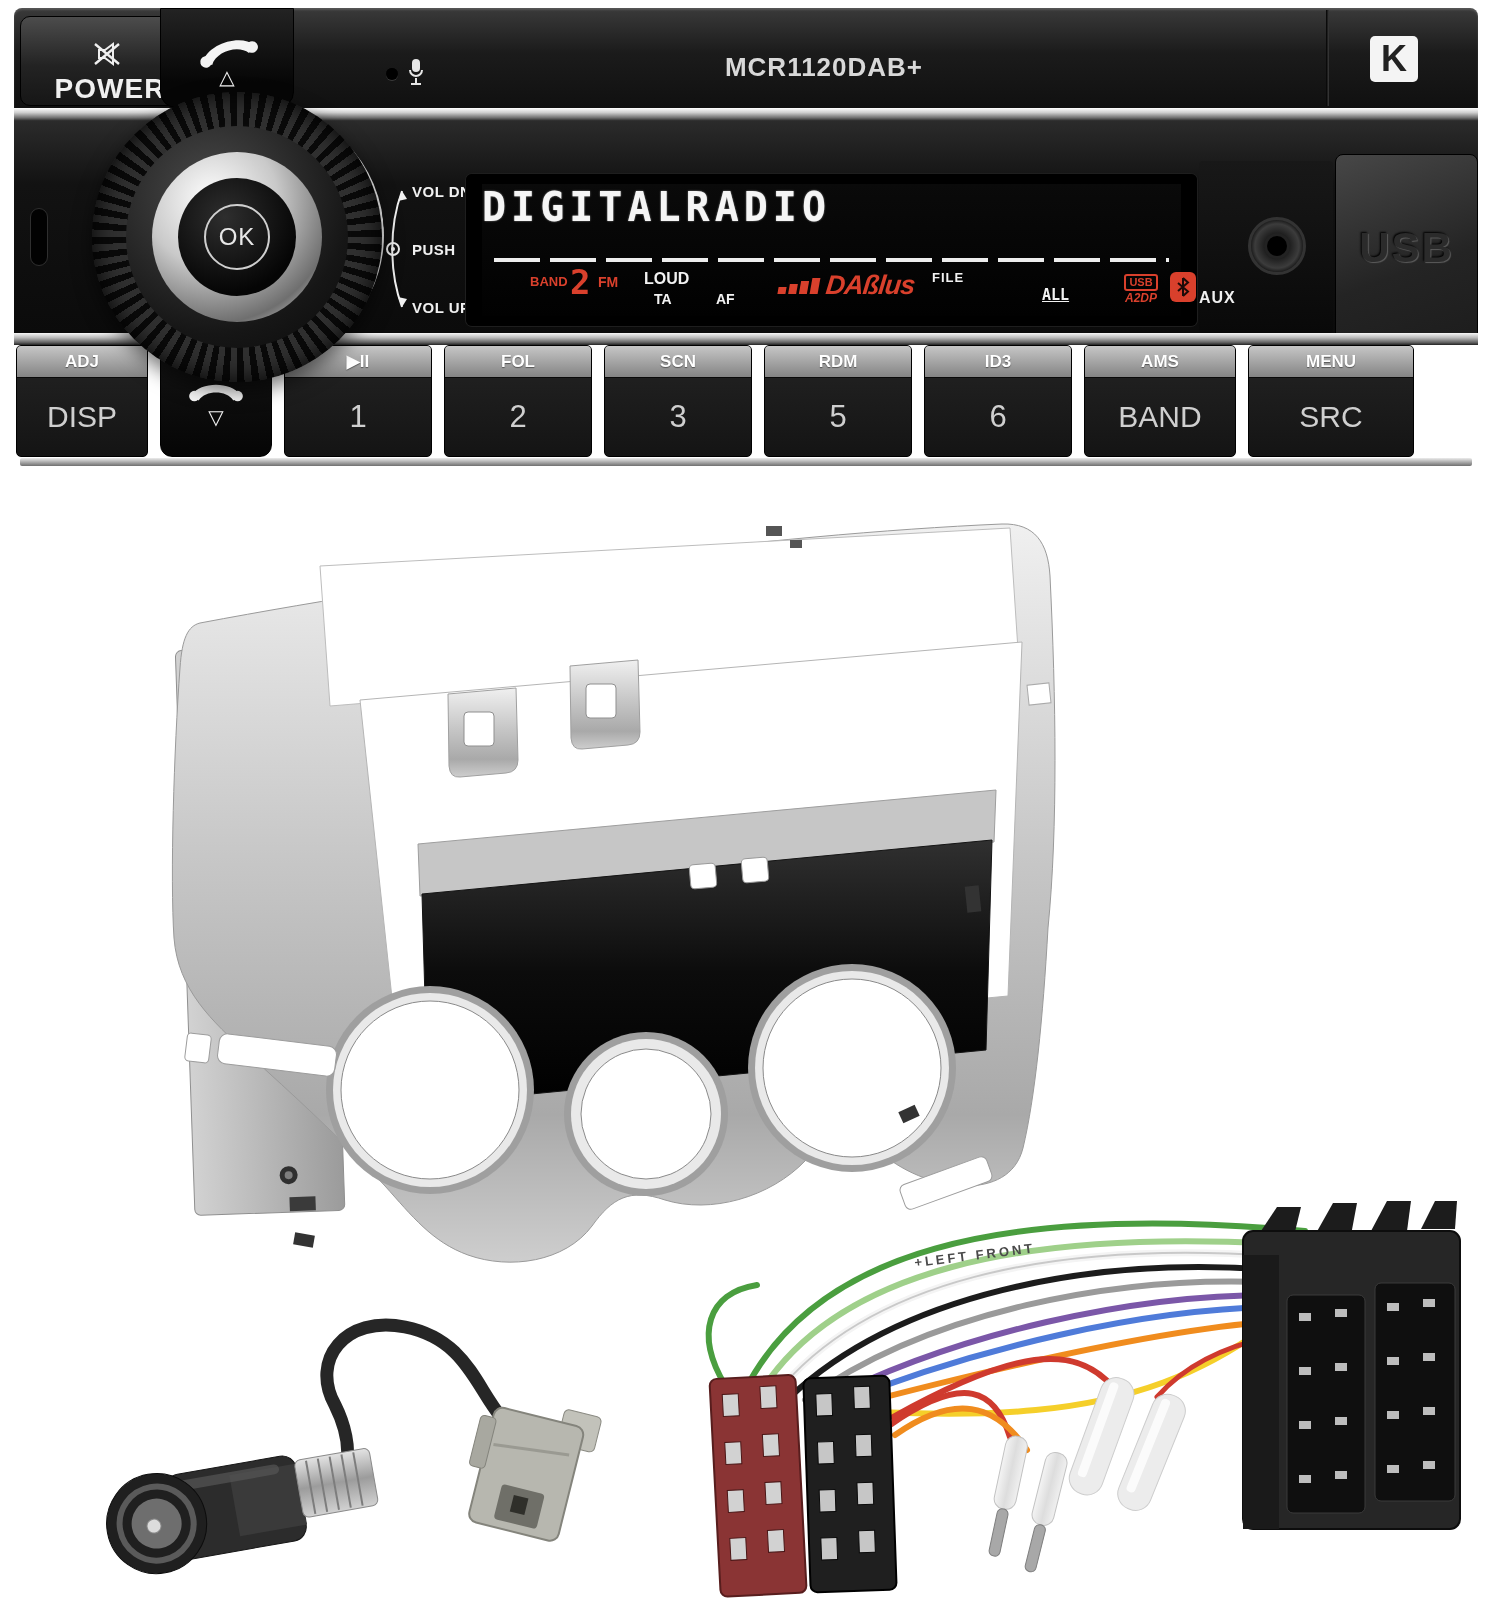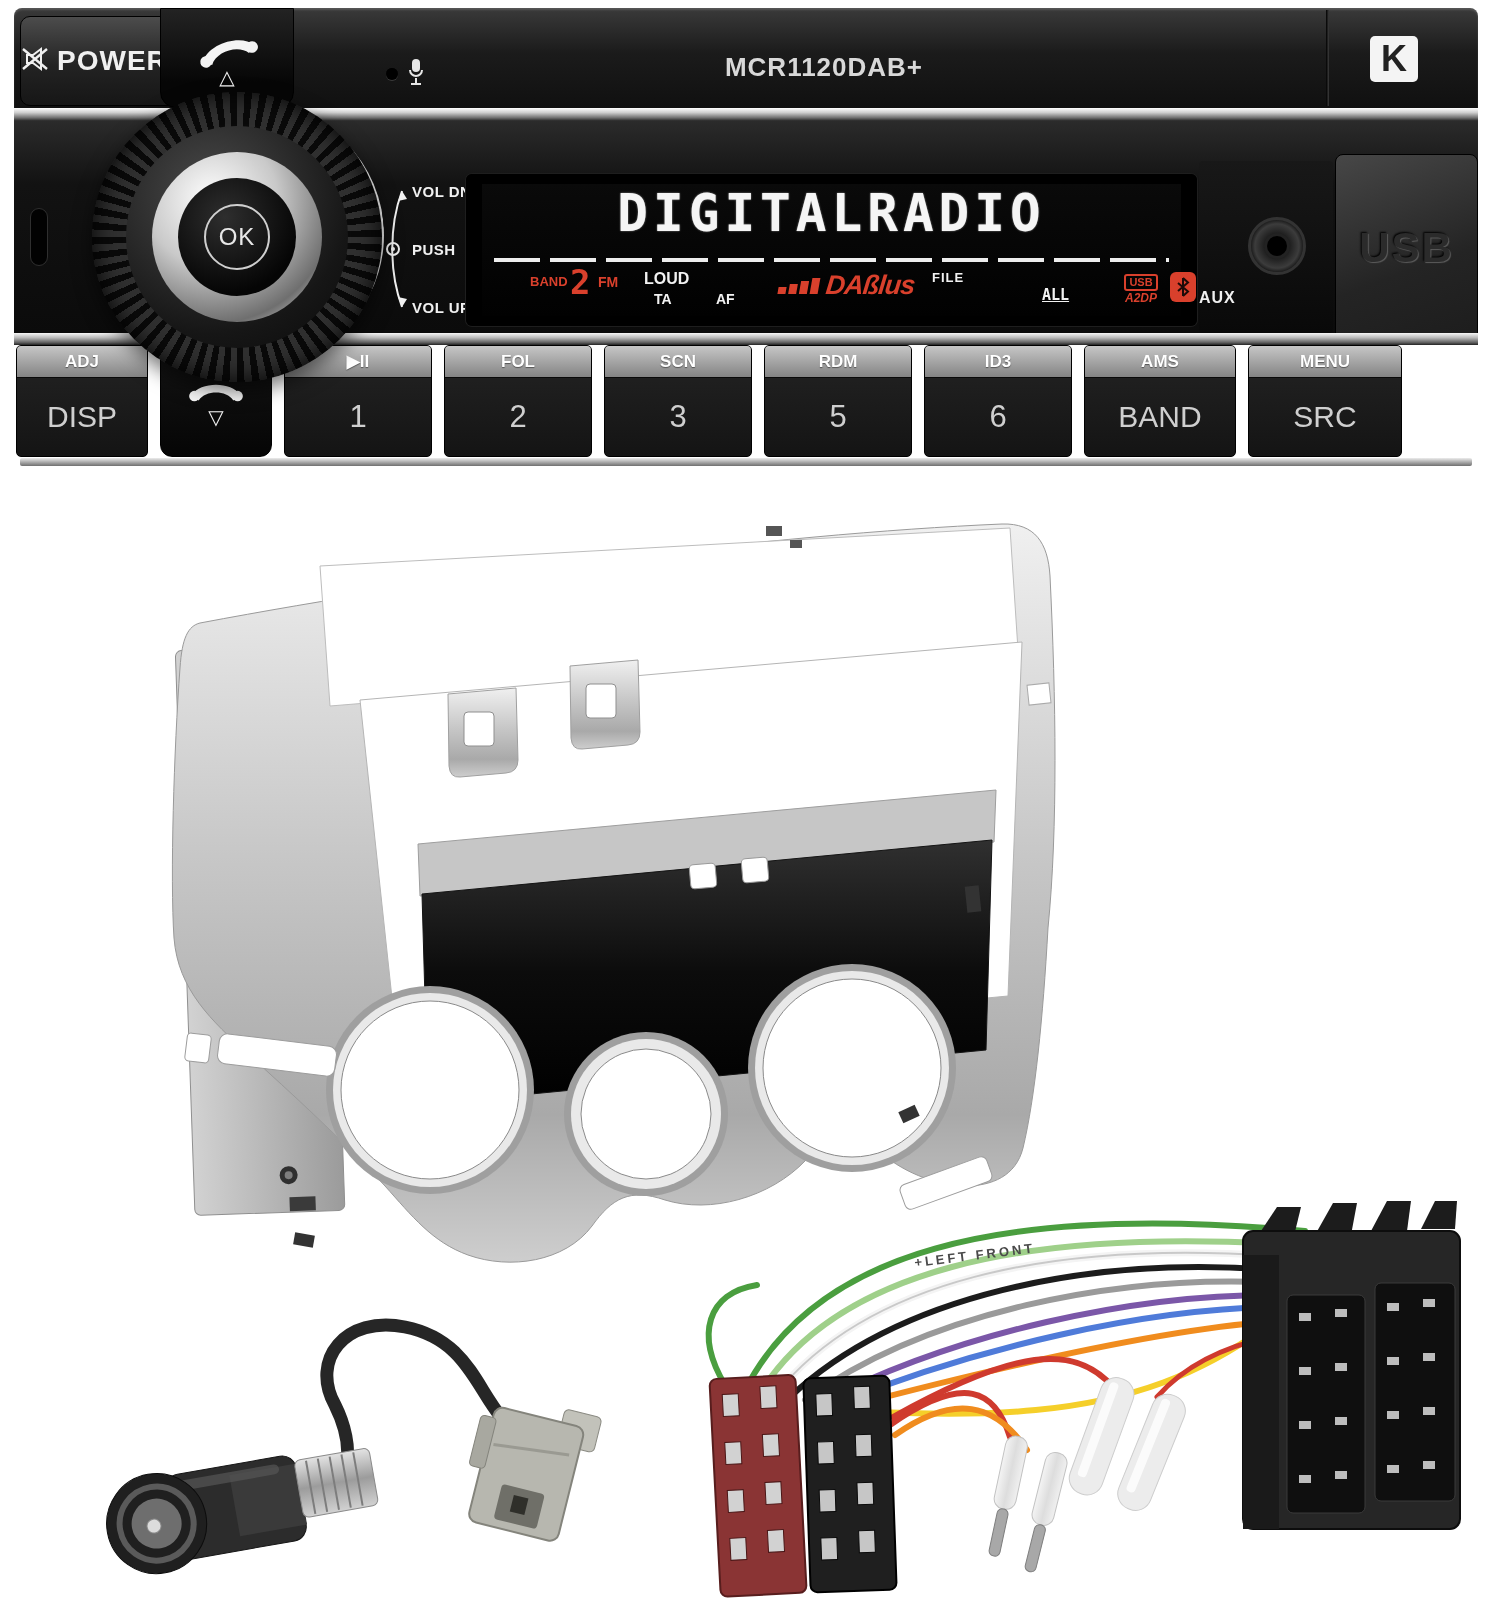--- a/index.html
+++ b/index.html
@@ -6,21 +6,21 @@
   html,body { width:1493px; height:1600px; background:#fff; font-family:"Liberation Sans", sans-serif; position:relative; overflow:hidden; }
   .abs { position:absolute; }
 
   
   .radio { position:absolute; left:14px; top:8px; width:1464px; height:458px; }
   .r-top { position:absolute; left:0; top:0; right:0; height:100px;
            background:linear-gradient(180deg,#3a3a3a,#1b1b1b 45%,#101010);
            border-radius:8px 8px 0 0; box-shadow:inset 0 2px 2px rgba(255,255,255,.15); }
   .power-btn { position:absolute; left:6px; top:8px; width:180px; height:90px; border-radius:10px;
            background:linear-gradient(180deg,#4c4c4c,#232323 55%,#161616);
-           border:1px solid #000; display:flex; flex-direction:row; align-items:center; justify-content:flex-start; gap:2px; }
+           border:1px solid #000; display:flex; flex-direction:column; align-items:center; justify-content:flex-end; gap:2px; }
   .power-label { color:#f0f0f0; font-size:28px; font-weight:bold; letter-spacing:1px; }
   .phone-top-btn { position:absolute; left:146px; top:0; width:134px; height:100px;
            background:linear-gradient(180deg,#232323,#060606 75%);
            border:1px solid #000; border-radius:0 0 16px 16px;
            display:flex; flex-direction:column; align-items:center; justify-content:center; gap:0; }
   .tri { color:#f2f2f2; font-size:20px; line-height:16px; }
   .mic-hole { position:absolute; left:372px; top:60px; width:12px; height:12px; border-radius:50%;
            background:#000; box-shadow:inset 0 1px 2px #000,0 1px 0 #3a3a3a; }
   .model { position:absolute; left:620px; top:44px; width:380px; text-align:center;
            color:#d8d8d8; font-size:26px; font-weight:bold; letter-spacing:1px; }
@@ -54,22 +54,22 @@
 
   
   .vol-hints { position:absolute; left:368px; top:60px; width:120px; height:136px; color:#f0f0f0; }
   .vol-hints .lbl { position:absolute; left:30px; font-size:15px; font-weight:bold; letter-spacing:.5px; }
 
   
   .disp-recess { position:absolute; left:452px; top:53px; width:731px; height:152px; background:#000;
            border-radius:6px; box-shadow:inset 0 3px 10px #000, 0 0 0 1px #1e1e1e; }
   .lcd { position:absolute; left:16px; right:16px; top:10px; bottom:10px;
            background:linear-gradient(180deg,#0a0a0a,#010101); }
-  .lcd-main { position:absolute; top:0; left:0; right:0; text-align:center;
-           font-family:"DejaVu Sans Mono", monospace; font-weight:bold; font-size:51px;
+  .lcd-main { position:absolute; top:0; left:0; right:0; 
+           font-family:"DejaVu Sans Mono", monospace; font-weight:bold; font-size:40px;
            color:#f5f5f5; letter-spacing:5px; text-shadow:0 0 2px rgba(255,255,255,.55); }
   .lcd-line { position:absolute; top:74px; left:12px; right:12px; height:4px;
            background:repeating-linear-gradient(90deg,#ededed 0 46px, rgba(0,0,0,0) 46px 56px); }
   .lcd-status { position:absolute; left:14px; right:4px; top:86px; height:42px; }
   .lcd-status > div { position:absolute; white-space:nowrap; }
   .red { color:#d9402c; }
   .st-band { left:34px; top:4px; font-size:13px; font-weight:bold; }
   .st-2 { left:74px; top:-8px; font-size:34px; font-weight:bold; font-family:"DejaVu Sans Mono",monospace; }
   .st-fm { left:102px; top:4px; font-size:14px; font-weight:bold; }
   .st-loud { left:136px; top:0; color:#f2f2f2; font-size:16px; font-weight:bold;margin-left:12px; }
@@ -108,21 +108,21 @@
            overflow:hidden; display:flex; flex-direction:column; }
   .key-top { height:32px; background:linear-gradient(180deg,#c6c6c6,#848484); color:#fff; font-weight:bold;
            font-size:17px; display:flex; align-items:center; justify-content:center;
            text-shadow:0 1px 1px #555; border-bottom:1px solid #0a0a0a; }
   .key-main { flex:1; display:flex; align-items:center; justify-content:center; color:#cfcfcf; font-size:31px; }
   .key-phone { background:linear-gradient(180deg,#151515,#050505); border-radius:12px;
            align-items:center; justify-content:center; gap:2px; }
   .bottom-chrome { position:absolute; left:6px; top:450px; right:6px; height:8px; border-radius:2px;
            background:linear-gradient(180deg,#ececec,#6f6f6f); }
 
-  .w0{width:132px}.w1{width:112px}.wk{width:148px}.w8{width:152px}.w9{width:154px}
+  .w0{width:132px}.w1{width:112px}.wk{width:148px}.w8{width:152px}.w9{width:166px}
 </style>
 </head>
 <body>
 
 <div class="radio">
   <div class="r-top">
     <div class="power-btn">
       <span>
         <svg width="34" height="26" viewBox="0 0 34 26">
             <g stroke="#f0f0f0" stroke-width="2" fill="none">

